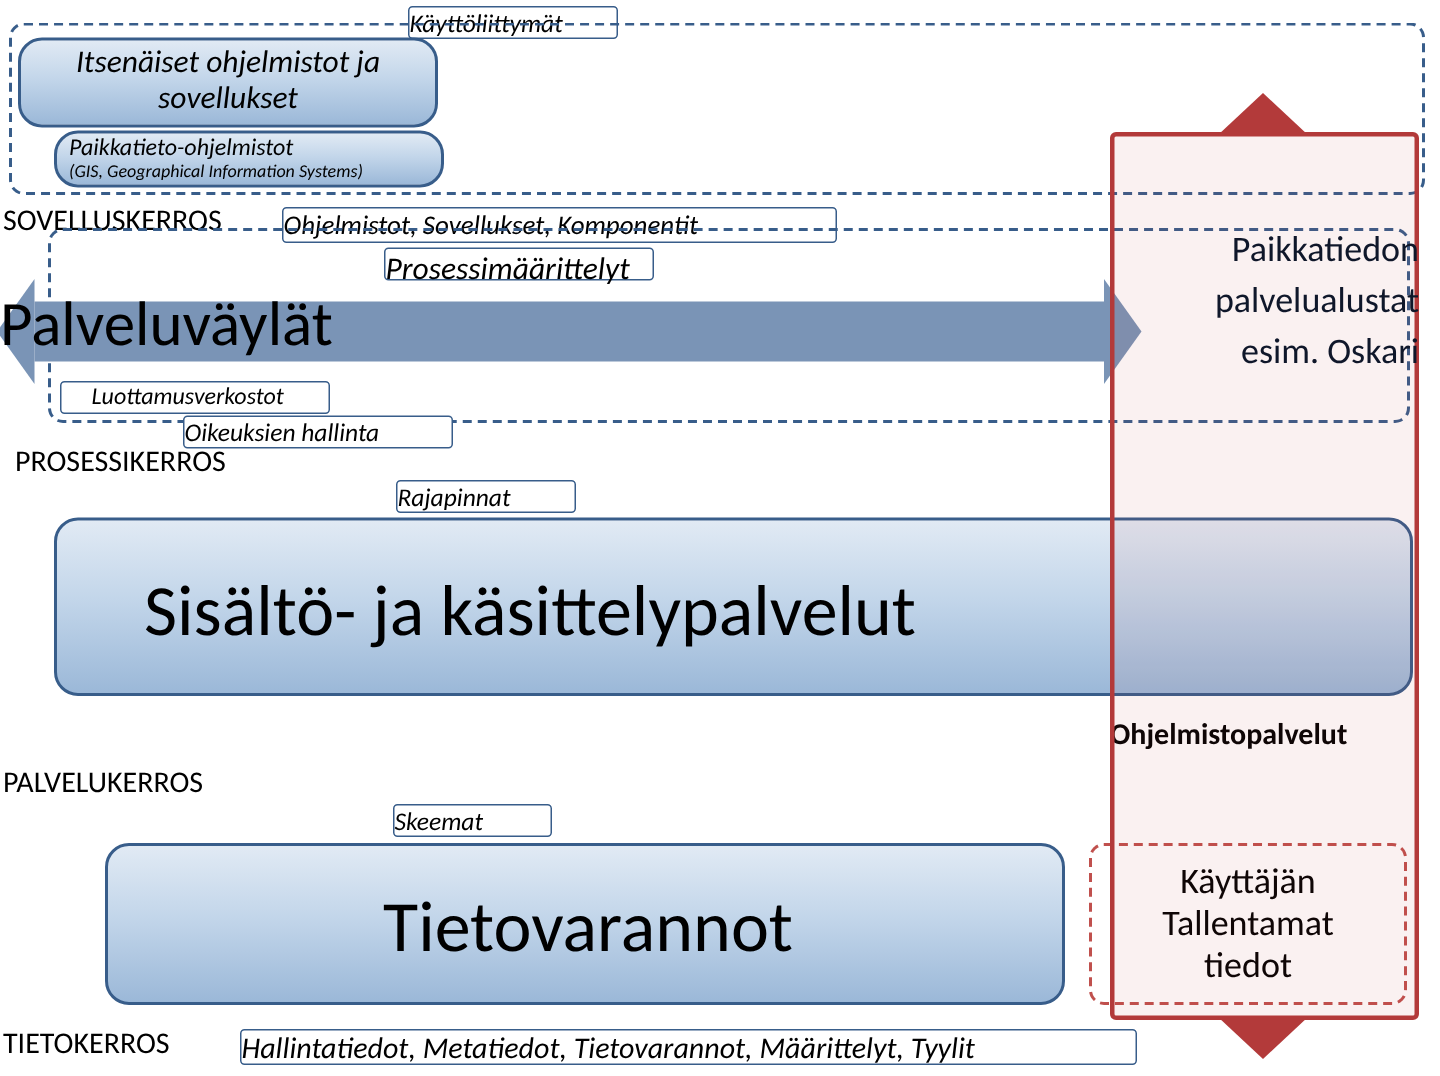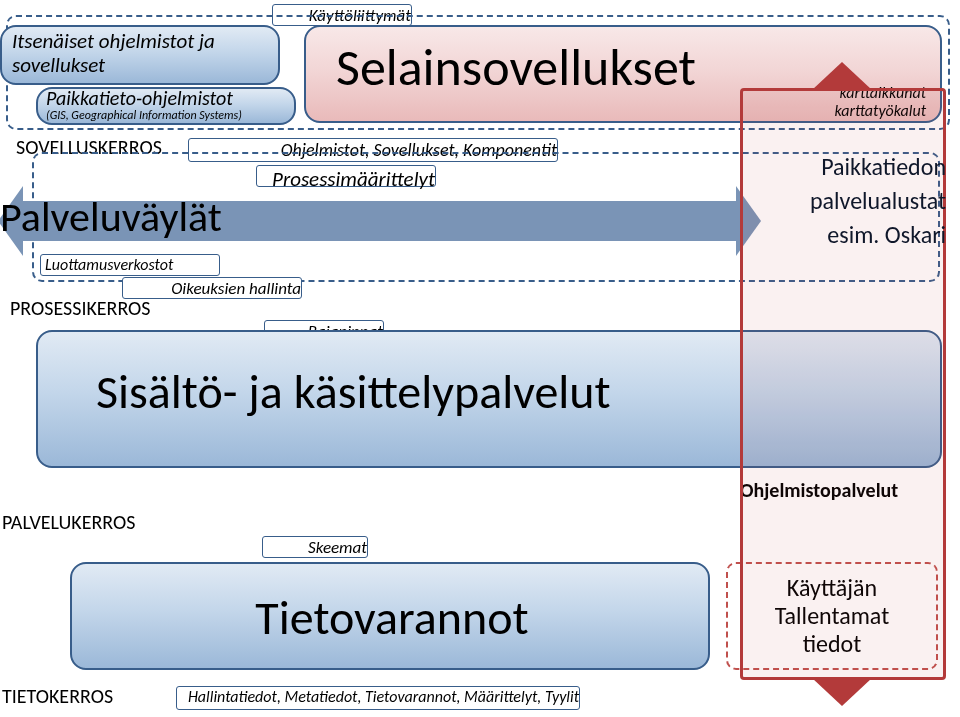--- a/index.html
+++ b/index.html
@@ -1,18 +1,18 @@
 <!DOCTYPE html>
 <html><head>
 <meta charset="utf-8">
 <style>
 html,body{margin:0;padding:0;font-family:Calibri,Arial,sans-serif;background:#fff}
 #stage{position:relative;width:960px;height:717px}
 .abs{position:absolute;box-sizing:border-box}
-.lbl{border:1.5px solid #385D8A;border-radius:3px;background:#fff;text-align:right;font-style:italic;color:#000}
+.lbl{border:1.5px solid #385D8A;border-radius:3px;background:#fff;text-align:left;font-style:italic;color:#000}
 .layerlbl{font-size:20px;color:#000;font-weight:400}
 .fadebox{border:2px solid #385D8A;border-radius:16px;font-style:italic;color:#000}
 .fadegrad-blue{background:linear-gradient(to bottom,#E1EAF4 0%,#C3D6EA 45%,#9BB8D8 100%)}
 .fadegrad-pink{background:linear-gradient(to bottom,#F8E8E8 0%,#F2D6D6 45%,#E9BABA 100%)}
 .bigtxt{font-size:48px;text-align:center;font-style:normal}
 .arrow-right{width:0;height:0;border-top:35px solid transparent;border-bottom:35px solid transparent;border-left:25px solid #7A94B6}
 .arrow-left{width:0;height:0;border-top:35px solid transparent;border-bottom:35px solid transparent;border-right:25px solid #7A94B6}
 .arrowbody{background:#7A94B6;height:40px}
 .dashed{border:2px dashed #385D8A;border-radius:10px}
 .dashed-pink{border:2px dashed #C0504D;border-radius:10px}
@@ -20,57 +20,52 @@
 .smalli{font-style:italic;font-size:16px}
 </style>
 </head>
 <body>
 <div id="stage">
 
 <div class="abs lbl" style="left:272px;top:4px;width:140px;height:22px;font-size:17px">Käyttöliittymät</div>
 
 <div class="abs dashed" style="left:6px;top:15px;width:944px;height:115px"></div>
 
-<div class="abs fadebox fadegrad-pink" style="left:304px;top:25px;width:638px;height:98px">
-  <div class="abs" style="left:30px;top:8px;font-size:52px;font-style:normal">Selainsovellukset</div>
-  <div class="abs smalli" style="right:14px;top:56px;text-align:left">karttaikkunat</div>
-  <div class="abs smalli" style="right:14px;top:74px;text-align:left">karttatyökalut</div>
-</div>
 
-<div class="abs fadebox fadegrad-blue" style="left:0;top:25px;width:280px;height:60px;padding:2px 10px;font-size:21px;line-height:24px;text-align:left">Itsenäiset ohjelmistot ja sovellukset</div>
+<div class="abs fadebox fadegrad-blue" style="left:12px;top:25px;width:280px;height:60px;padding:2px 10px;font-size:21px;line-height:24px;text-align:center">Itsenäiset ohjelmistot ja sovellukset</div>
 
 <div class="abs fadebox fadegrad-blue" style="left:36px;top:87px;width:260px;height:38px;padding:0 8px;text-align:left;line-height:17px">
-  <div style="font-size:20px;font-style:italic;padding-top:1px">Paikkatieto-ohjelmistot</div>
+  <div style="font-size:16px;font-style:italic;padding-top:1px">Paikkatieto-ohjelmistot</div>
   <div style="font-size:12px;font-style:italic">(GIS, Geographical Information Systems)</div>
 </div>
 
-<div class="abs layerlbl" style="left:16px;top:135px">SOVELLUSKERROS</div>
+<div class="abs layerlbl" style="left:2px;top:135px">SOVELLUSKERROS</div>
 
 <div class="abs lbl" style="left:188px;top:138px;width:370px;height:24px;font-size:18px">Ohjelmistot, Sovellukset, Komponentit</div>
 
 <div class="abs dashed" style="left:32px;top:152px;width:908px;height:130px"></div>
 
 <div class="abs lbl" style="left:256px;top:165px;width:180px;height:22px;font-size:21px">Prosessimäärittelyt</div>
 
 <div class="abs" style="left:0px;top:186px;width:760px;height:70px">
   <div class="abs arrow-left" style="left:-2px;top:0"></div>
   <div class="abs arrowbody" style="left:23px;top:15px;width:714px"></div>
   <div class="abs arrow-right" style="left:736px;top:0"></div>
   <div class="abs" style="left:0;top:5px;width:760px;text-align:left;font-size:42px;color:#000000">Palveluväylät</div>
 </div>
 
-<div class="abs lbl" style="left:40px;top:254px;width:180px;height:22px;font-size:16px;text-align:left;padding-left:4px">Luottamusverkostot</div>
+<div class="abs lbl" style="left:40px;top:254px;width:180px;height:22px;font-size:16px;text-align:left;padding-left:20px">Luottamusverkostot</div>
 
 <div class="abs lbl" style="left:122px;top:277px;width:180px;height:22px;font-size:17px">Oikeuksien hallinta</div>
 
 <div class="abs layerlbl" style="left:10px;top:296px">PROSESSIKERROS</div>
 
 <div class="abs lbl" style="left:264px;top:320px;width:120px;height:22px;font-size:17px">Rajapinnat</div>
 
-<div class="abs fadebox fadegrad-blue" style="left:36px;top:330px;width:906px;height:138px">
+<div class="abs fadebox fadegrad-blue" style="left:36px;top:345px;width:906px;height:119px">
   <div class="abs bigtxt" style="left:58px;top:30px">Sisältö- ja käsittelypalvelut</div>
 </div>
 
 <div class="abs layerlbl" style="left:2px;top:510px">PALVELUKERROS</div>
 
 <div class="abs" style="left:740px;top:478px;font-size:20px;font-weight:bold;color:#000">Ohjelmistopalvelut</div>
 
 <div class="abs lbl" style="left:262px;top:536px;width:106px;height:22px;font-size:17px">Skeemat</div>
 
 <div class="abs fadebox fadegrad-blue" style="left:70px;top:562px;width:640px;height:108px">
@@ -78,21 +73,21 @@
 </div>
 
 <div class="abs dashed-pink" style="left:726px;top:562px;width:212px;height:108px;text-align:center;font-size:24px;line-height:28px;color:#000;padding-top:10px">
   <div>Käyttäjän</div>
   <div>Tallentamat</div>
   <div>tiedot</div>
 </div>
 
 <div class="abs layerlbl" style="left:2px;top:684px">TIETOKERROS</div>
 
-<div class="abs lbl" style="left:176px;top:686px;width:404px;height:24px;font-size:16px">Hallintatiedot, Metatiedot, Tietovarannot, Määrittelyt, Tyylit</div>
+<div class="abs lbl" style="left:160px;top:686px;width:598px;height:24px;font-size:20px">Hallintatiedot, Metatiedot, Tietovarannot, Määrittelyt, Tyylit</div>
 
 <div class="abs redcol" style="left:740px;top:88px;width:206px;height:592px;border-radius:4px"></div>
 
 <div class="abs" style="left:812px;top:62px;width:0;height:0;border-left:30px solid transparent;border-right:30px solid transparent;border-bottom:28px solid #B33A3A"></div>
 
 <div class="abs" style="left:812px;top:678px;width:0;height:0;border-left:30px solid transparent;border-right:30px solid transparent;border-top:28px solid #B33A3A"></div>
 
 <div class="abs" style="left:740px;top:150px;width:206px;text-align:right;font-size:24px;line-height:34px;color:#0f172a">
   <div>Paikkatiedon</div>
   <div>palvelualustat</div>

